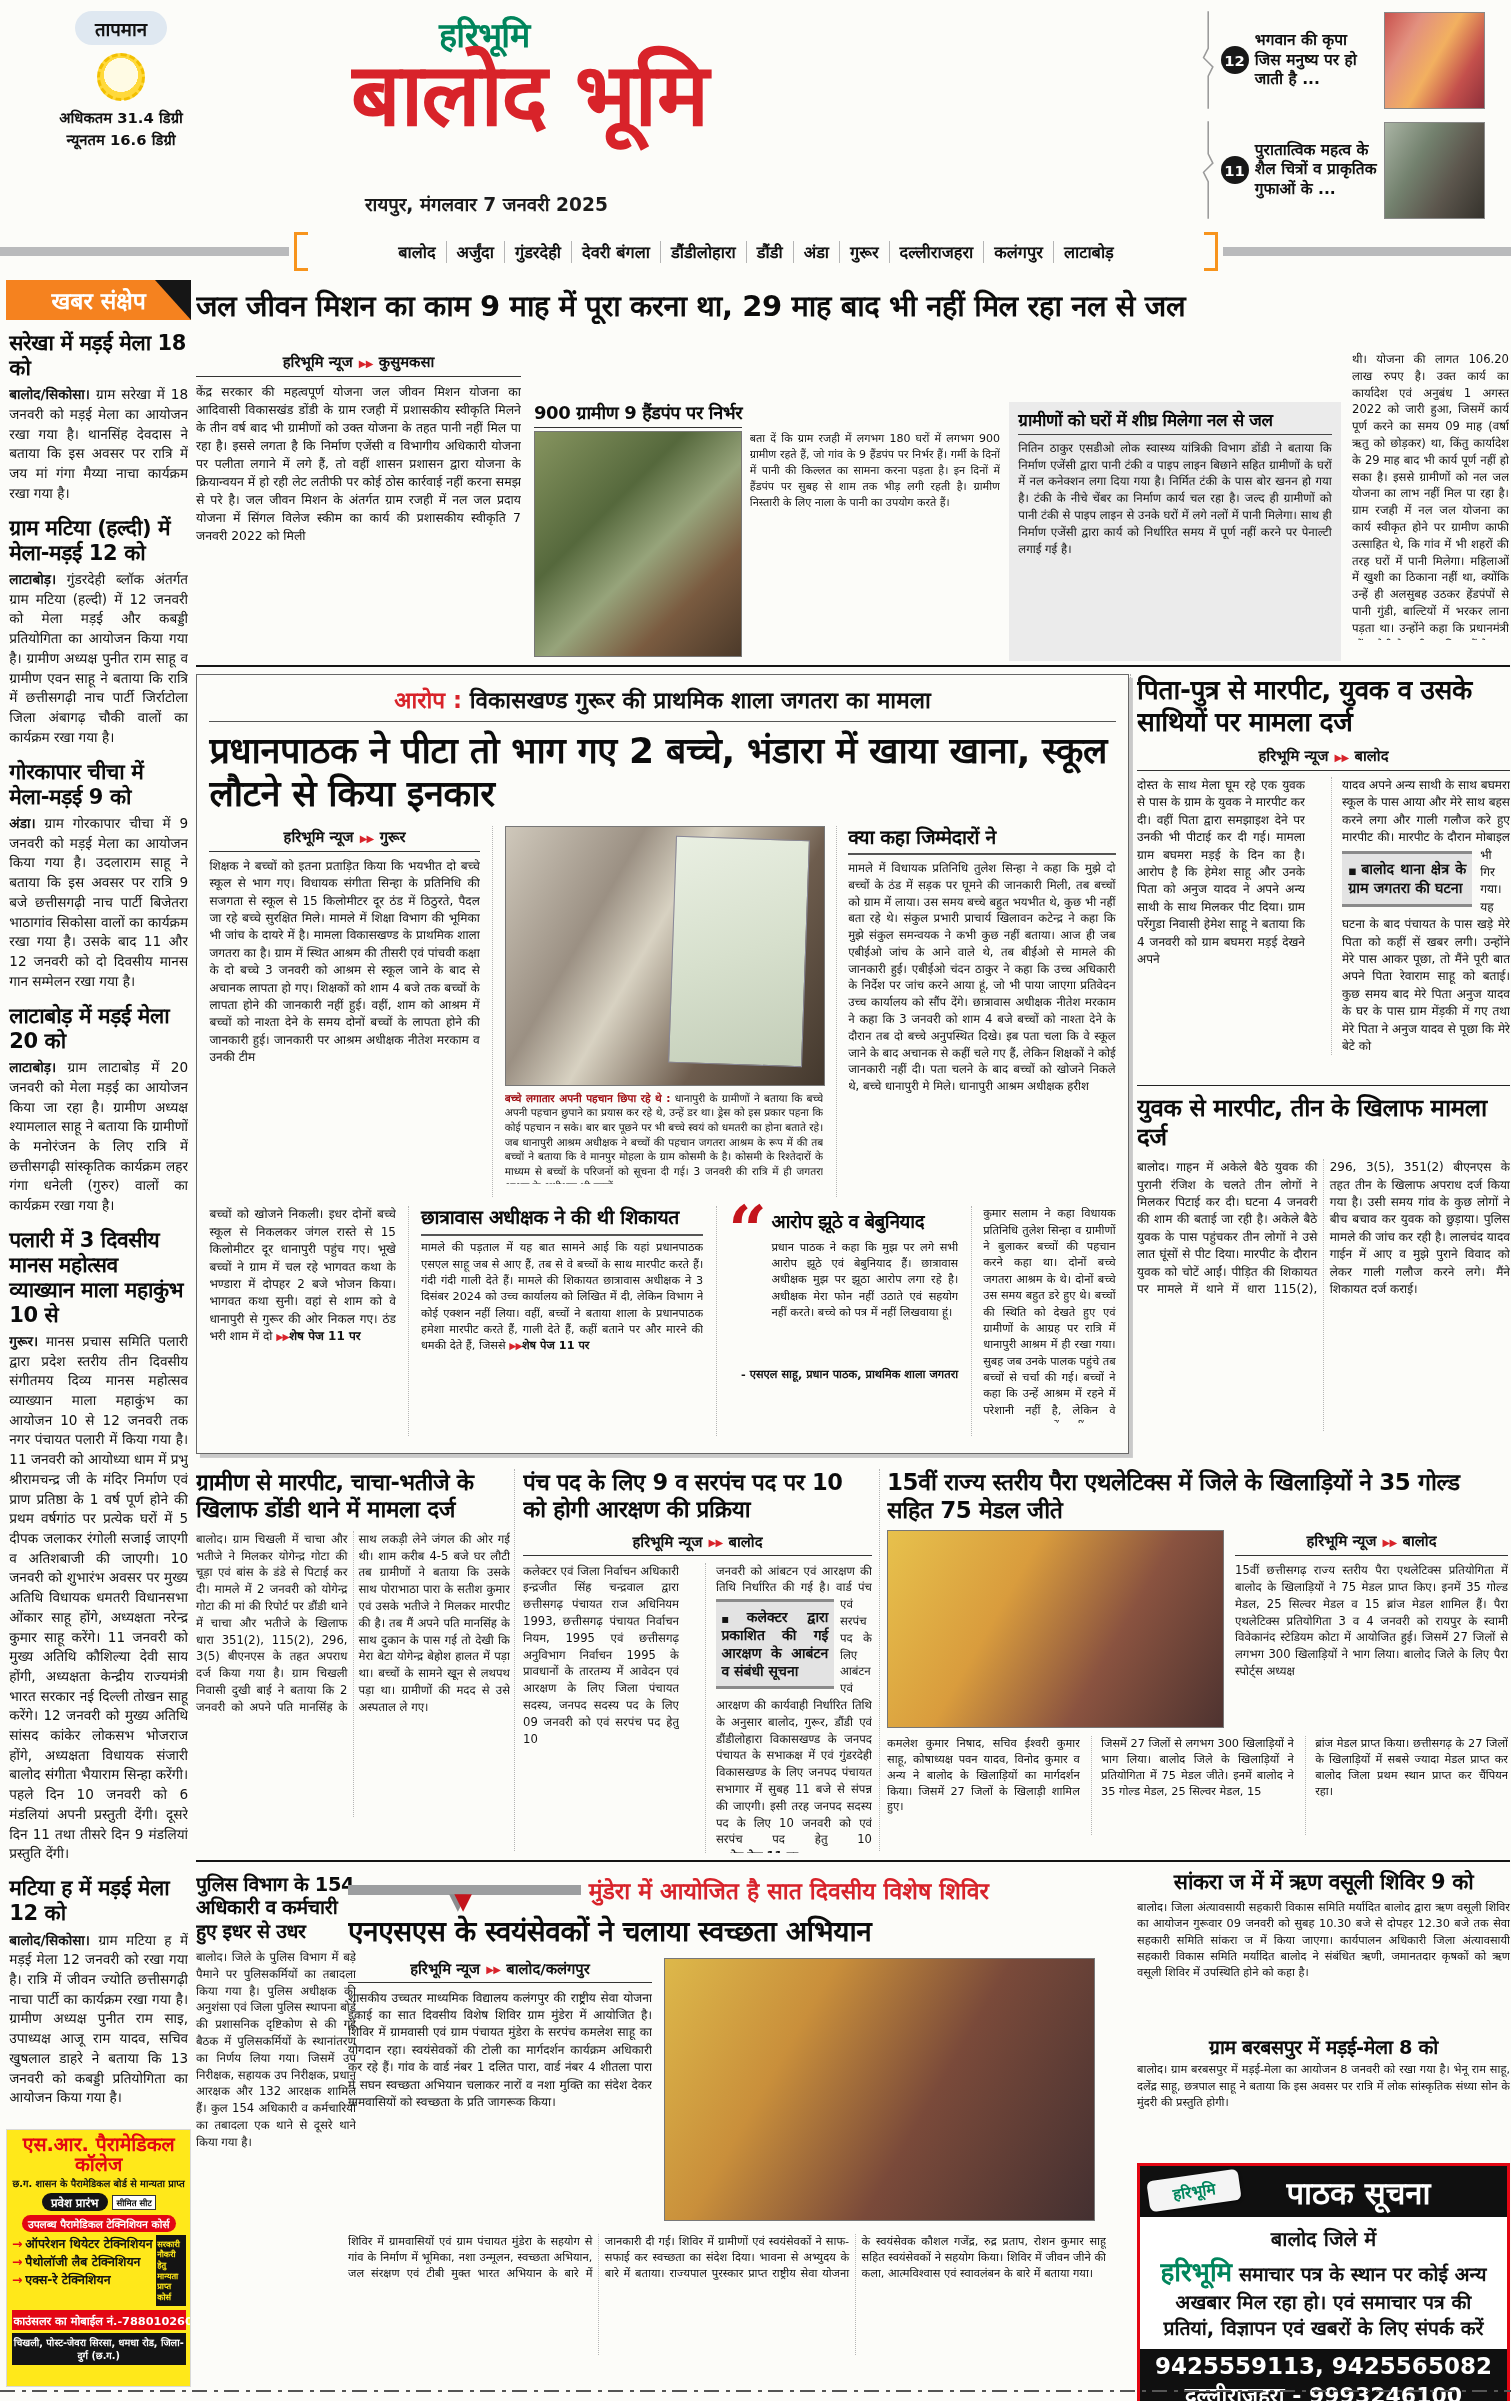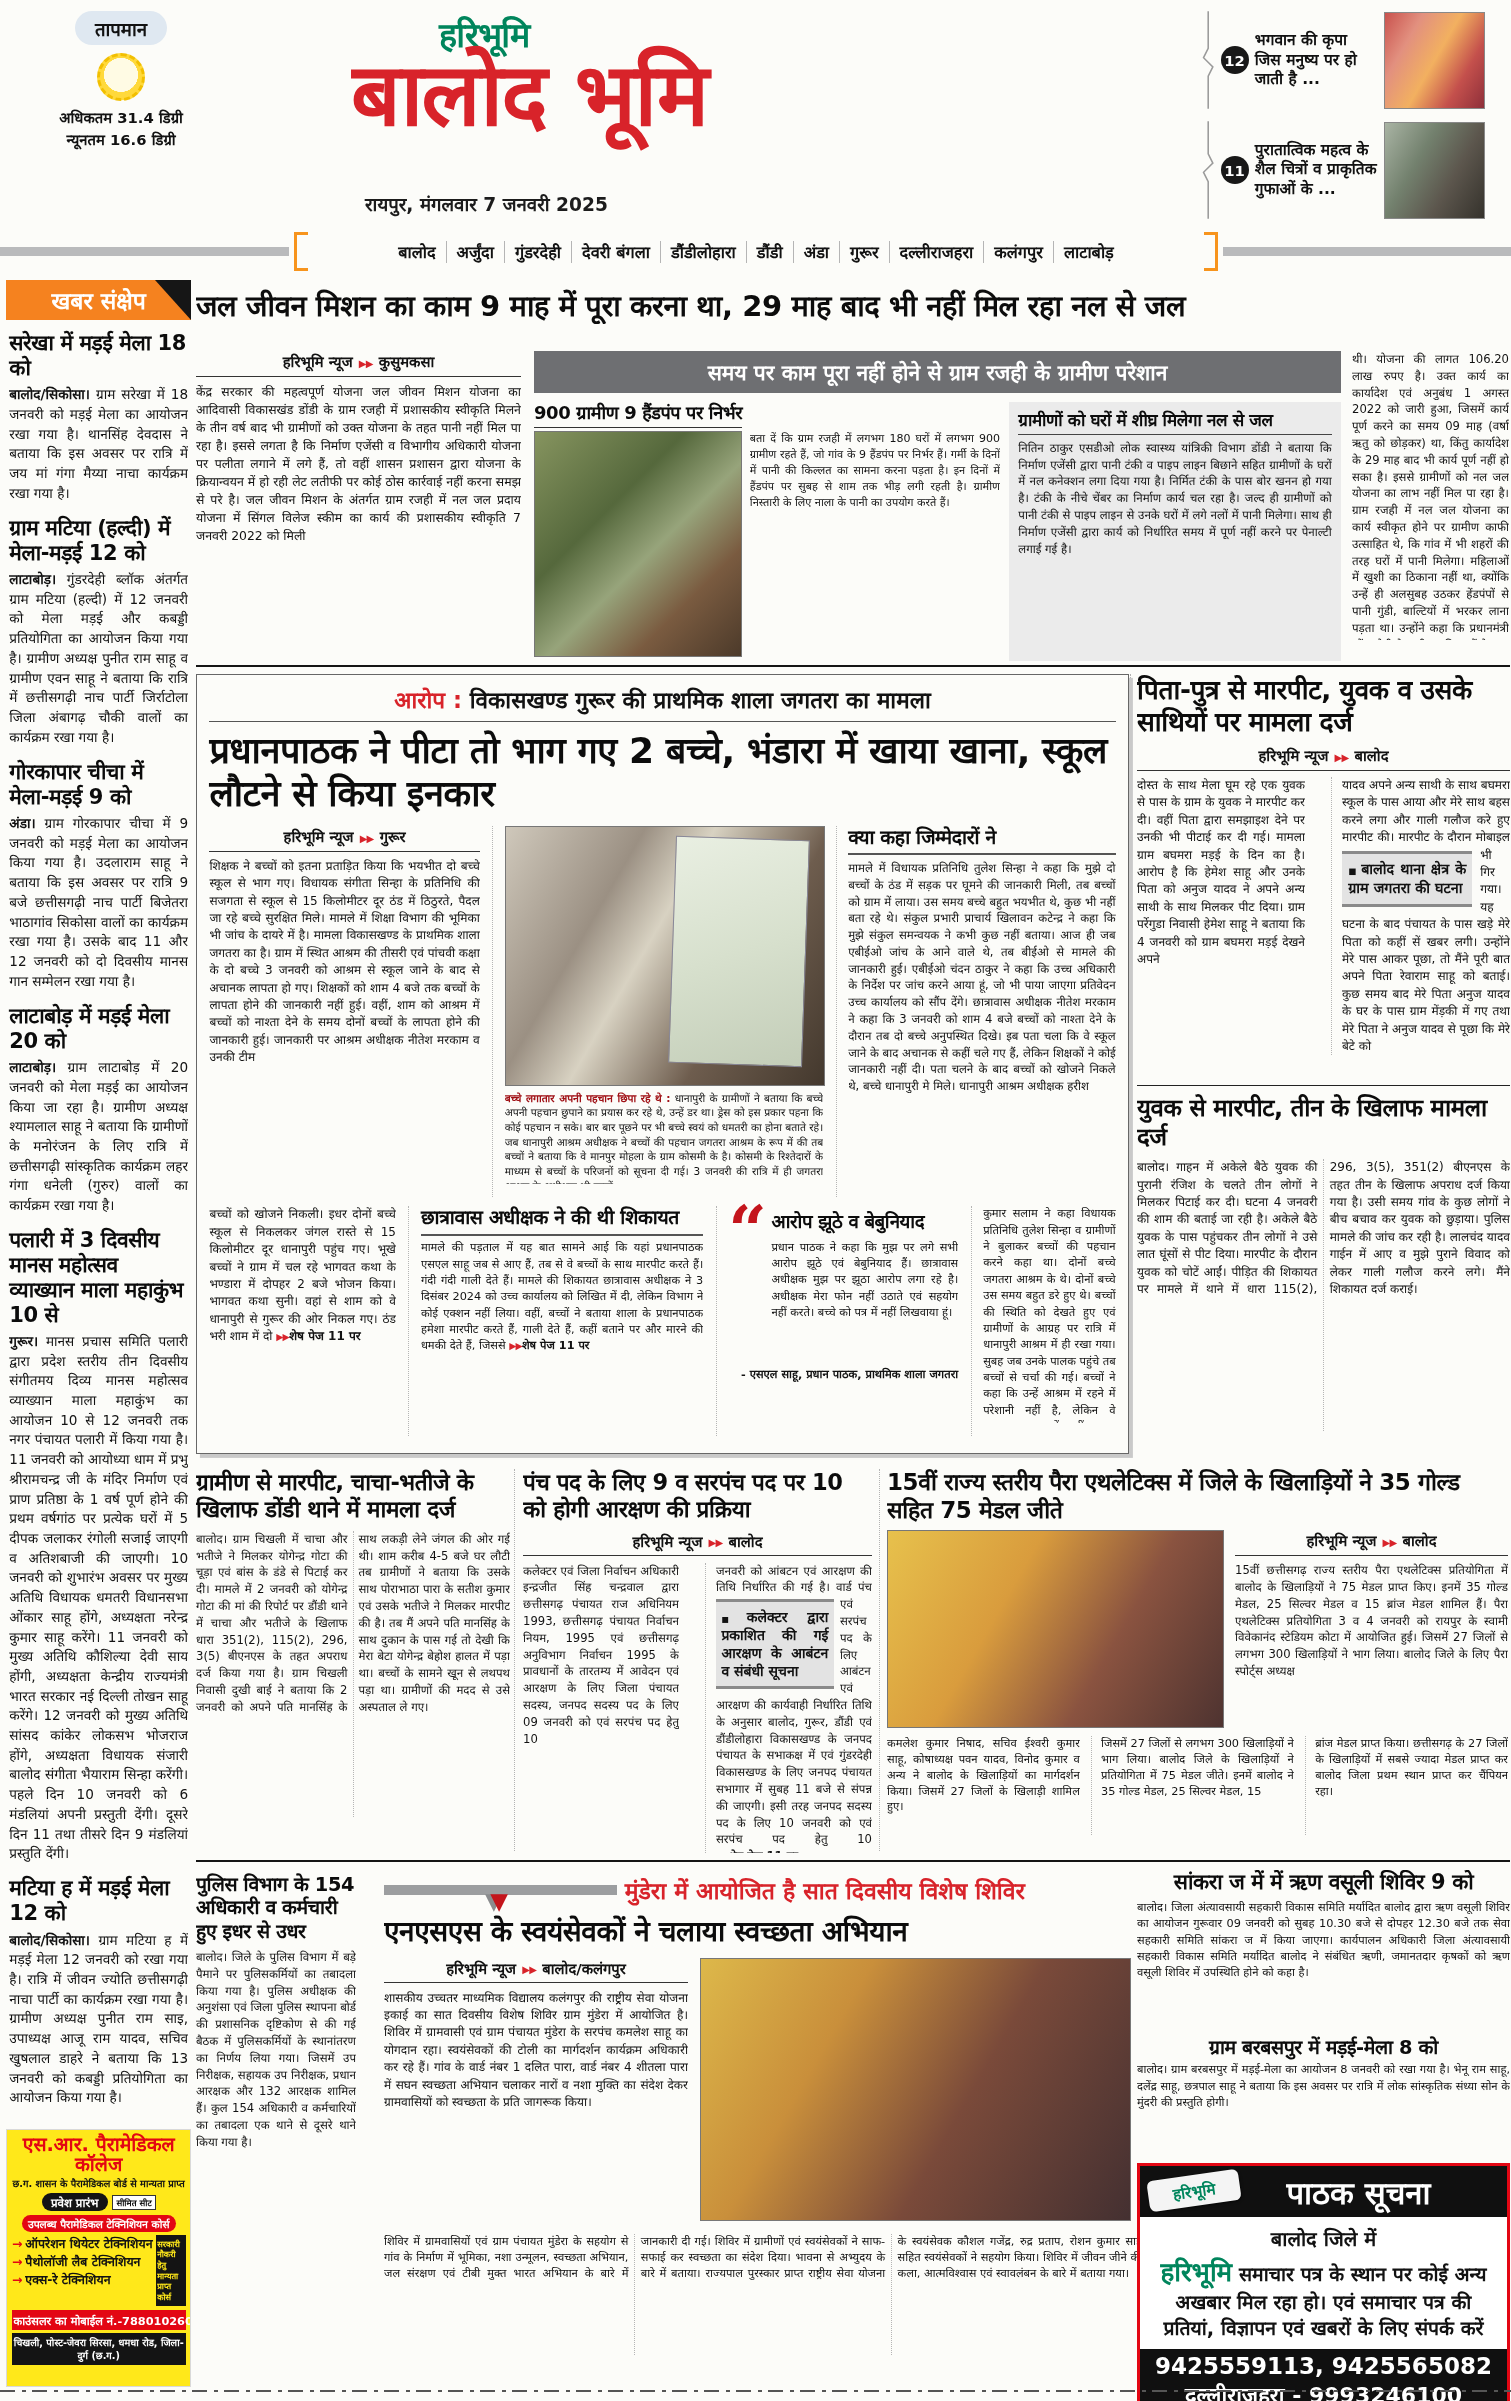--- a/index.html
+++ b/index.html
@@ -174,21 +174,21 @@
   #para .b3>div+div{border-left:1.6px dotted #b5b5b5;padding-left:9.3px}
   .vr1{left:514px;top:1469px;height:382px}
   .vr2{left:879px;top:1469px;height:382px}
   .vr3{left:1130px;top:674px;height:776px}
   #rule-mid{left:196px;top:1860px;width:1314px}
 
   
   #police{left:196px;top:1873px;width:160px;height:509px;overflow:hidden}
   #police .head{font-size:19.4px;margin-bottom:6.2px}
   #police .jtext{font-size:11.6px}
-  #nss{left:384px;top:1873px;width:758px;height:512px;overflow:hidden}
+  #nss{left:348px;top:1873px;width:758px;height:512px;overflow:hidden}
   #nss .kickrow{display:flex;align-items:center;gap:7.8px;height:34px}
   #nss .gbar{width:233px;height:9.3px;background:#9c9ea0;position:relative}
   #nss .chev{position:absolute;left:101px;top:4.7px;font-size:23px;line-height:1}
   #nss .chev .g{color:#8a8c8e}
   #nss .chev .r{color:#c4151c;margin-left:-12.4px}
   #nss .chev span::before{content:"▼"}
   #nss .kick{color:#d8232a;font-weight:bold;font-size:23px;white-space:nowrap}
   #nss .head{font-size:28px;margin:7.8px 0 9.3px}
   #nss .nrow{display:flex;gap:12.4px}
   #nss .ncol{width:304px}
@@ -327,21 +327,20 @@
 <div class="abs" id="lead-col1">
   <div class="byline">
       <span>हरिभूमि न्यूज</span>
       <span class="arr"></span>
       <span>कुसुमकसा</span>
     </div>
   <div class="jtext">केंद्र सरकार की महत्वपूर्ण योजना जल जीवन मिशन योजना का आदिवासी विकासखंड डोंडी के ग्राम रजही में प्रशासकीय स्वीकृति मिलने के तीन वर्ष बाद भी ग्रामीणों को उक्त योजना के तहत पानी नहीं मिल पा रहा है। इससे लगता है कि निर्माण एजेंसी व विभागीय अधिकारी योजना पर पलीता लगाने में लगे हैं, तो वहीं शासन प्रशासन द्वारा योजना के क्रियान्वयन में हो रही लेट लतीफी पर कोई ठोस कार्रवाई नहीं करना समझ से परे है।   जल जीवन मिशन के अंतर्गत ग्राम रजही में नल जल प्रदाय योजना में सिंगल विलेज स्कीम का कार्य की प्रशासकीय स्वीकृति 7 जनवरी 2022 को मिली</div>
 </div>
 
 <div class="abs" id="lead-center">
-  <div id="lead-sub">समय पर काम पूरा नहीं होने से ग्राम रजही के ग्रामीण परेशान</div>
   <div id="lead-box1">
     <h3 class="hl">900 ग्रामीण 9 हैंडपंप पर निर्भर</h3>
     <div class="bx">
       <div class="bph ph ph-pump"></div>
       <div class="jtext">बता दें कि ग्राम रजही में लगभग 180 घरों में लगभग 900 ग्रामीण रहते हैं, जो गांव के 9 हैंडपंप पर निर्भर हैं। गर्मी के दिनों में पानी की किल्लत का सामना करना पड़ता है। इन दिनों में हैंडपंप पर सुबह से शाम तक भीड़ लगी रहती है। ग्रामीण निस्तारी के लिए नाला के पानी का उपयोग करते हैं।</div>
     </div>
   </div>
   <div id="lead-box2">
     <h3 class="hl">ग्रामीणों को घरों में शीघ्र मिलेगा नल से जल</h3>
     <div class="jtext">नितिन ठाकुर एसडीओ लोक स्वास्थ्य यांत्रिकी विभाग डोंडी ने बताया कि निर्माण एजेंसी द्वारा पानी टंकी व पाइप लाइन बिछाने सहित ग्रामीणों के घरों में नल कनेक्शन लगा दिया गया है। निर्मित टंकी के पास बोर खनन हो गया है। टंकी के नीचे चेंबर का निर्माण कार्य चल रहा है। जल्द ही ग्रामीणों को पानी टंकी से पाइप लाइन से उनके घरों में लगे नलों में पानी मिलेगा। साथ ही निर्माण एजेंसी द्वारा कार्य को निर्धारित समय में पूर्ण नहीं करने पर पेनाल्टी लगाई गई है।</div>

